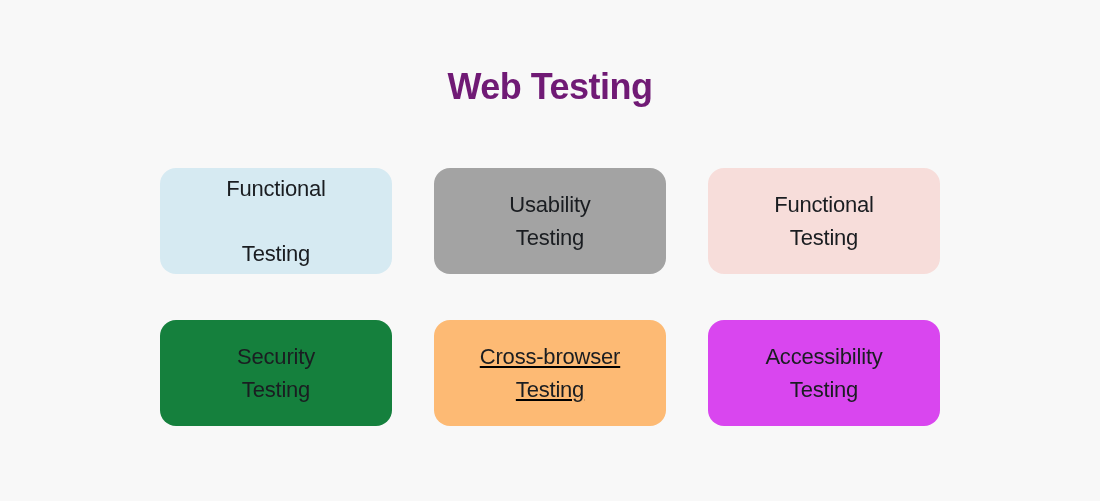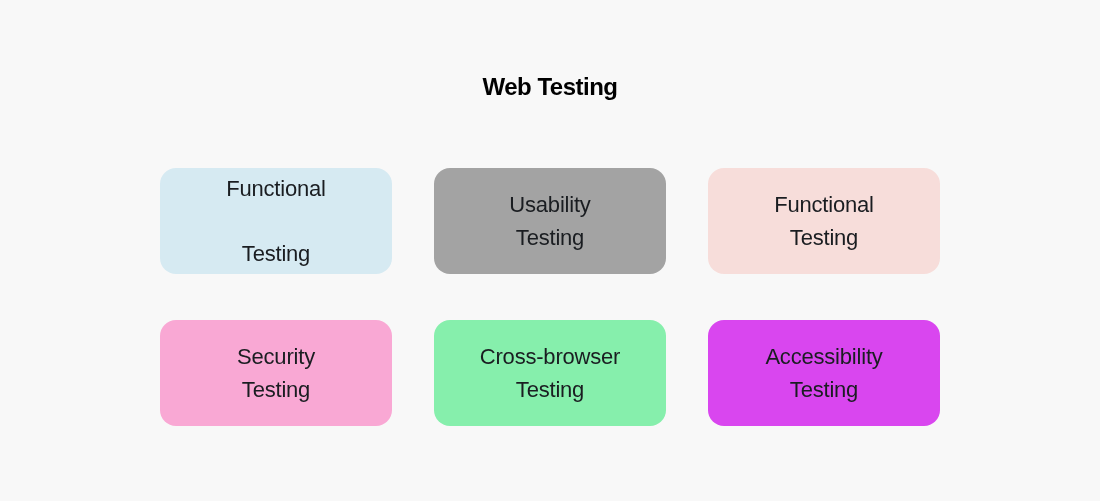--- a/index.html
+++ b/index.html
@@ -16,25 +16,25 @@
     height: 501px;
     background: #f8f8f8;
     overflow: hidden;
   }
   .title {
     position: absolute;
     top: 66px;
     left: 0;
     width: 100%;
     text-align: center;
-    font-size: 24px;
+    font-size: 36px;
     line-height: 42px;
     font-weight: 700;
     letter-spacing: -0.5px;
-    color: #000000;
+    color: #701a75;
   }
   .grid {
     position: absolute;
     top: 168px;
     left: 160px;
     display: grid;
     grid-template-columns: repeat(3, 232px);
     grid-template-rows: repeat(2, 106px);
     column-gap: 42px;
     row-gap: 46px;
@@ -72,26 +72,26 @@
     <div class="card" style="background-color: #a3a3a3;">
       <span class="card-line">Usability</span>
       <span class="card-line">Testing</span>
     </div>
 
     <div class="card" style="background-color: rgb(247, 221, 218);">
       <span class="card-line">Functional</span>
       <span class="card-line">Testing</span>
     </div>
 
-    <div class="card" style="background-color: #f9a8d4;">
+    <div class="card" style="background-color: #15803d;">
       <span class="card-line">Security</span>
       <span class="card-line">Testing</span>
     </div>
 
-    <div class="card" style="background-color: #86efac;">
+    <div class="card" style="background-color: #fdba74; text-decoration: underline;">
       <span class="card-line">Cross-browser</span>
       <span class="card-line">Testing</span>
     </div>
 
     <div class="card" style="background-color: #d946ef;">
       <span class="card-line">Accessibility</span>
       <span class="card-line">Testing</span>
     </div>
 
   </div>

